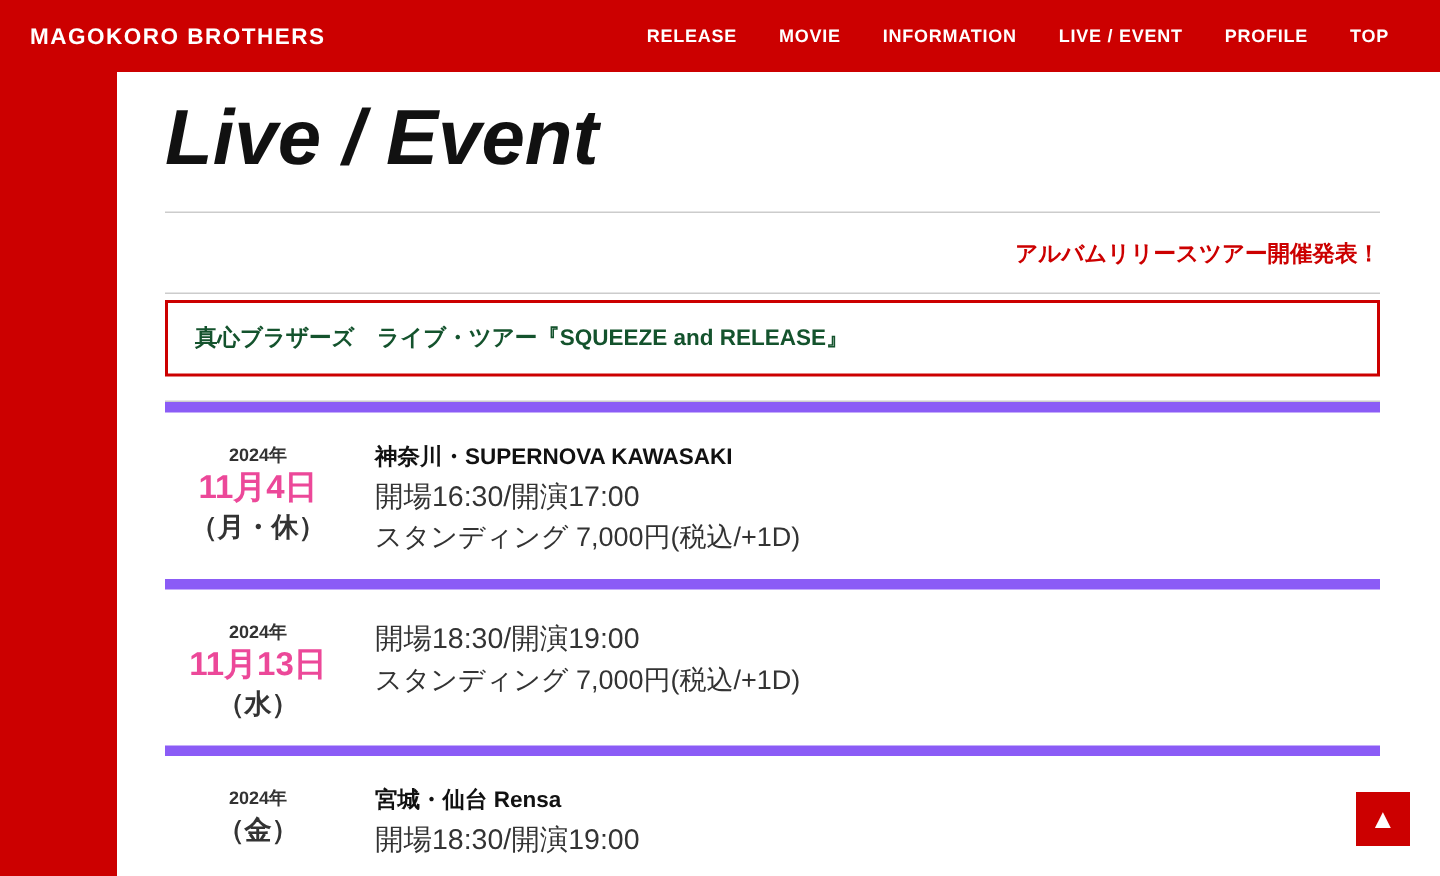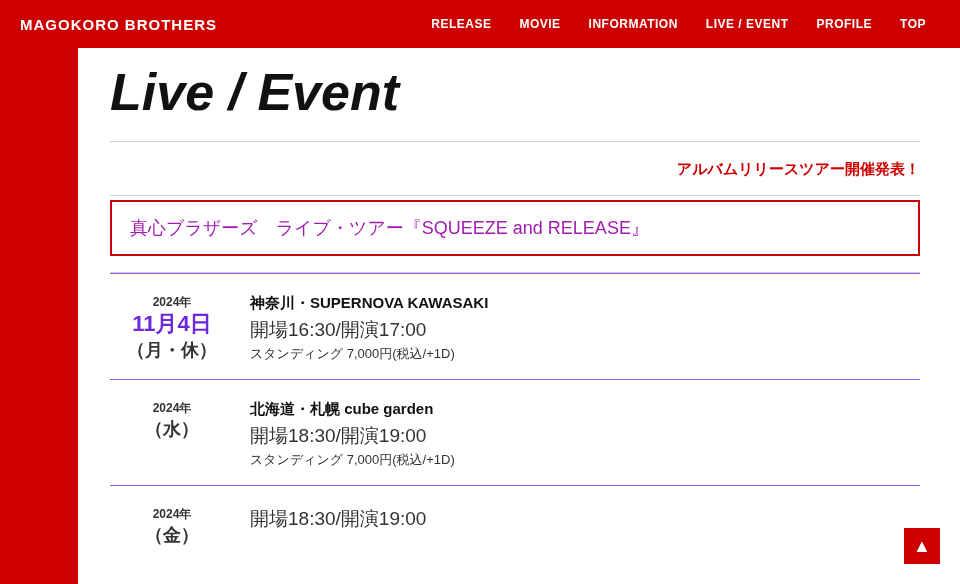--- a/index.html
+++ b/index.html
@@ -92,51 +92,51 @@
 
     
     .tour-box {
       border: 2px solid #cc0000;
       padding: 14px 18px;
       margin: 4px 0 16px 0;
       display: inline-block;
       width: 100%;
     }
     .tour-box-text {
-      font-size: 18px;
-      font-weight: 400;
-      color: #a21caf;
+      font-size: 15px;
+      font-weight: 700;
+      color: #14532d;
     }
 
     
     .event-list {
       margin-top: 0;
     }
     .event-item {
       display: flex;
       align-items: flex-start;
       padding: 20px 0 16px 0;
-      border-top: 1px solid #8b5cf6;
+      border-top: 7px solid #8b5cf6;
     }
     .event-date {
       width: 140px;
       flex-shrink: 0;
       text-align: center;
       padding-right: 16px;
     }
     .event-year {
       font-size: 12px;
       font-weight: 700;
       color: #333;
       display: block;
     }
     .event-day {
       font-size: 22px;
       font-weight: 900;
-      color: #6d28d9;
+      color: #ec4899;
       display: block;
       line-height: 1.2;
     }
     .event-weekday {
       font-size: 18px;
       font-weight: 700;
       color: #333;
       display: block;
     }
     .event-details {
@@ -147,21 +147,21 @@
       font-weight: 900;
       color: #111;
       margin-bottom: 4px;
     }
     .event-time {
       font-size: 19px;
       color: #333;
       margin-bottom: 2px;
     }
     .event-ticket {
-      font-size: 13px;
+      font-size: 18px;
       color: #333;
     }
 
     
     .scroll-top {
       position: fixed;
       bottom: 20px;
       right: 20px;
       width: 36px;
       height: 36px;
@@ -226,35 +226,36 @@
         <div class="event-details">
           <div class="event-venue">神奈川・SUPERNOVA KAWASAKI</div>
           <div class="event-time">開場16:30/開演17:00</div>
           <div class="event-ticket">スタンディング 7,000円(税込/+1D)</div>
         </div>
       </div>
 
       <div class="event-item">
         <div class="event-date">
           <span class="event-year">2024年</span>
+          <span class="event-day">11月13日</span>
           <span class="event-weekday">（水）</span>
         </div>
         <div class="event-details">
-          <div class="event-venue">北海道・札幌 cube garden</div>
           <div class="event-time">開場18:30/開演19:00</div>
           <div class="event-ticket">スタンディング 7,000円(税込/+1D)</div>
         </div>
       </div>
 
       <div class="event-item">
         <div class="event-date">
           <span class="event-year">2024年</span>
           <span class="event-weekday">（金）</span>
         </div>
         <div class="event-details">
+          <div class="event-venue">宮城・仙台 Rensa</div>
           <div class="event-time">開場18:30/開演19:00</div>
           <div class="event-ticket"></div>
         </div>
       </div>
 
     </div>
   </div>
 </div>
 
 <div class="scroll-top">

